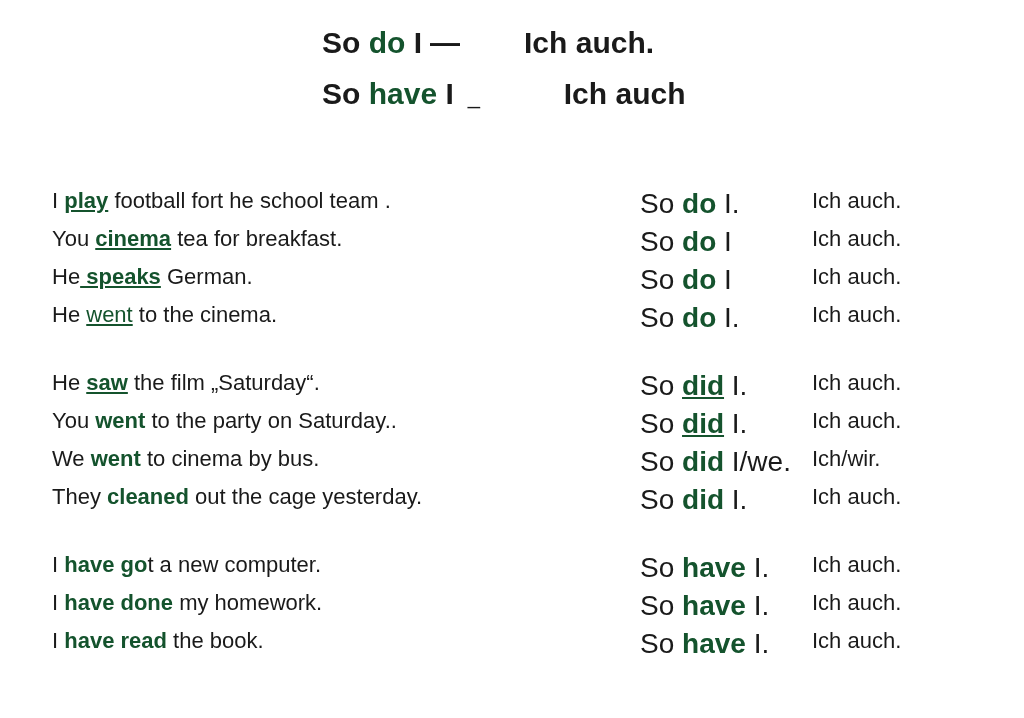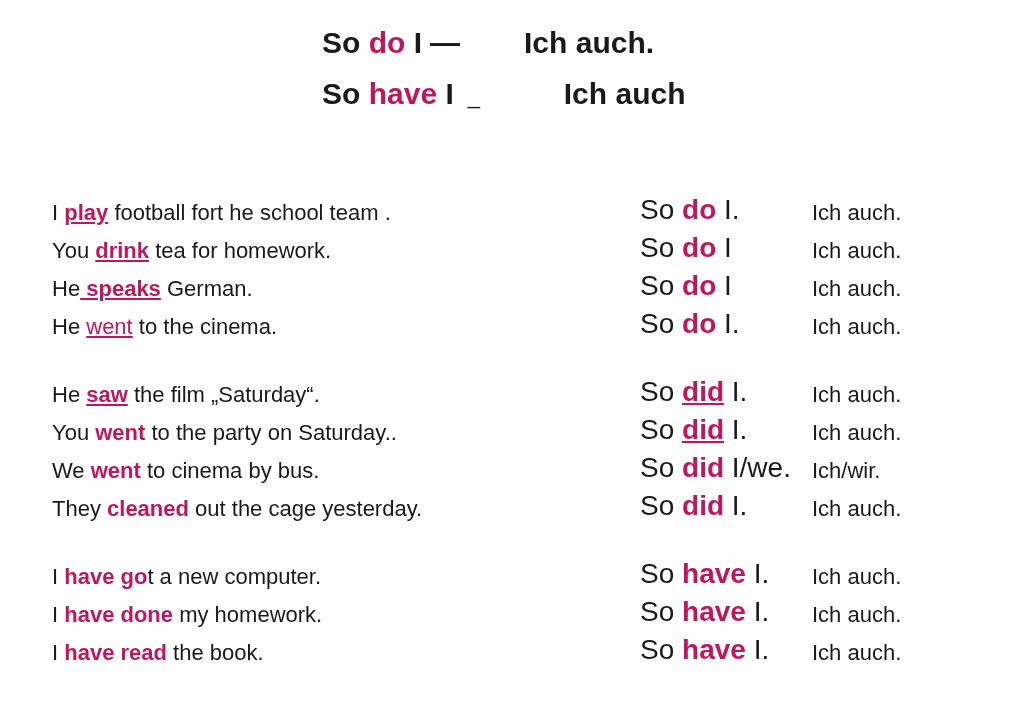--- a/index.html
+++ b/index.html
@@ -60,33 +60,33 @@
   .t-right-1 {
     margin-left: 56px;
     font-size: 30px;
     font-weight: bold;
   }
   .t-right-2 {
     margin-left: 70px;
     font-size: 30px;
     font-weight: bold;
   }
-  .red { color: #be185d; }
+  .red { color: #14532d; }
   .black { color: #1a1a1a; }
 
   
   .table {
     position: absolute;
     top: 188px;
     left: 0;
     width: 1024px;
   }
   .row {
     display: flex;
-    align-items: flex-end;
+    align-items: flex-start;
     height: 38px;
   }
   .row.spacer {
     height: 30px;
   }
   .col-sentence {
     width: 640px;
     padding-left: 52px;
     box-sizing: border-box;
     font-size: 22px;
@@ -134,21 +134,21 @@
     </div>
   </div>
 
   <div class="table" id="examples-table">
       <div class="row">
         <div class="col-sentence"><span class="black">I </span><span class="red b u">play</span><span class="black"> football fort he school team .</span></div>
         <div class="col-so"><span class="black">So</span> <span class="red b">do</span> <span class="black">I.</span></div>
         <div class="col-de black">Ich auch.</div>
       </div>
       <div class="row">
-        <div class="col-sentence"><span class="black">You </span><span class="red b u">drink</span><span class="black"> tea for homework.</span></div>
+        <div class="col-sentence"><span class="black">You </span><span class="red b u">cinema</span><span class="black"> tea for breakfast.</span></div>
         <div class="col-so"><span class="black">So</span> <span class="red b">do</span> <span class="black">I</span></div>
         <div class="col-de black">Ich auch.</div>
       </div>
       <div class="row">
         <div class="col-sentence"><span class="black">He</span><span class="red b u"> speaks</span><span class="black"> German.</span></div>
         <div class="col-so"><span class="black">So</span> <span class="red b">do</span> <span class="black">I</span></div>
         <div class="col-de black">Ich auch.</div>
       </div>
       <div class="row">
         <div class="col-sentence"><span class="black">He </span><span class="red u">went</span><span class="black"> to the cinema.</span></div>

